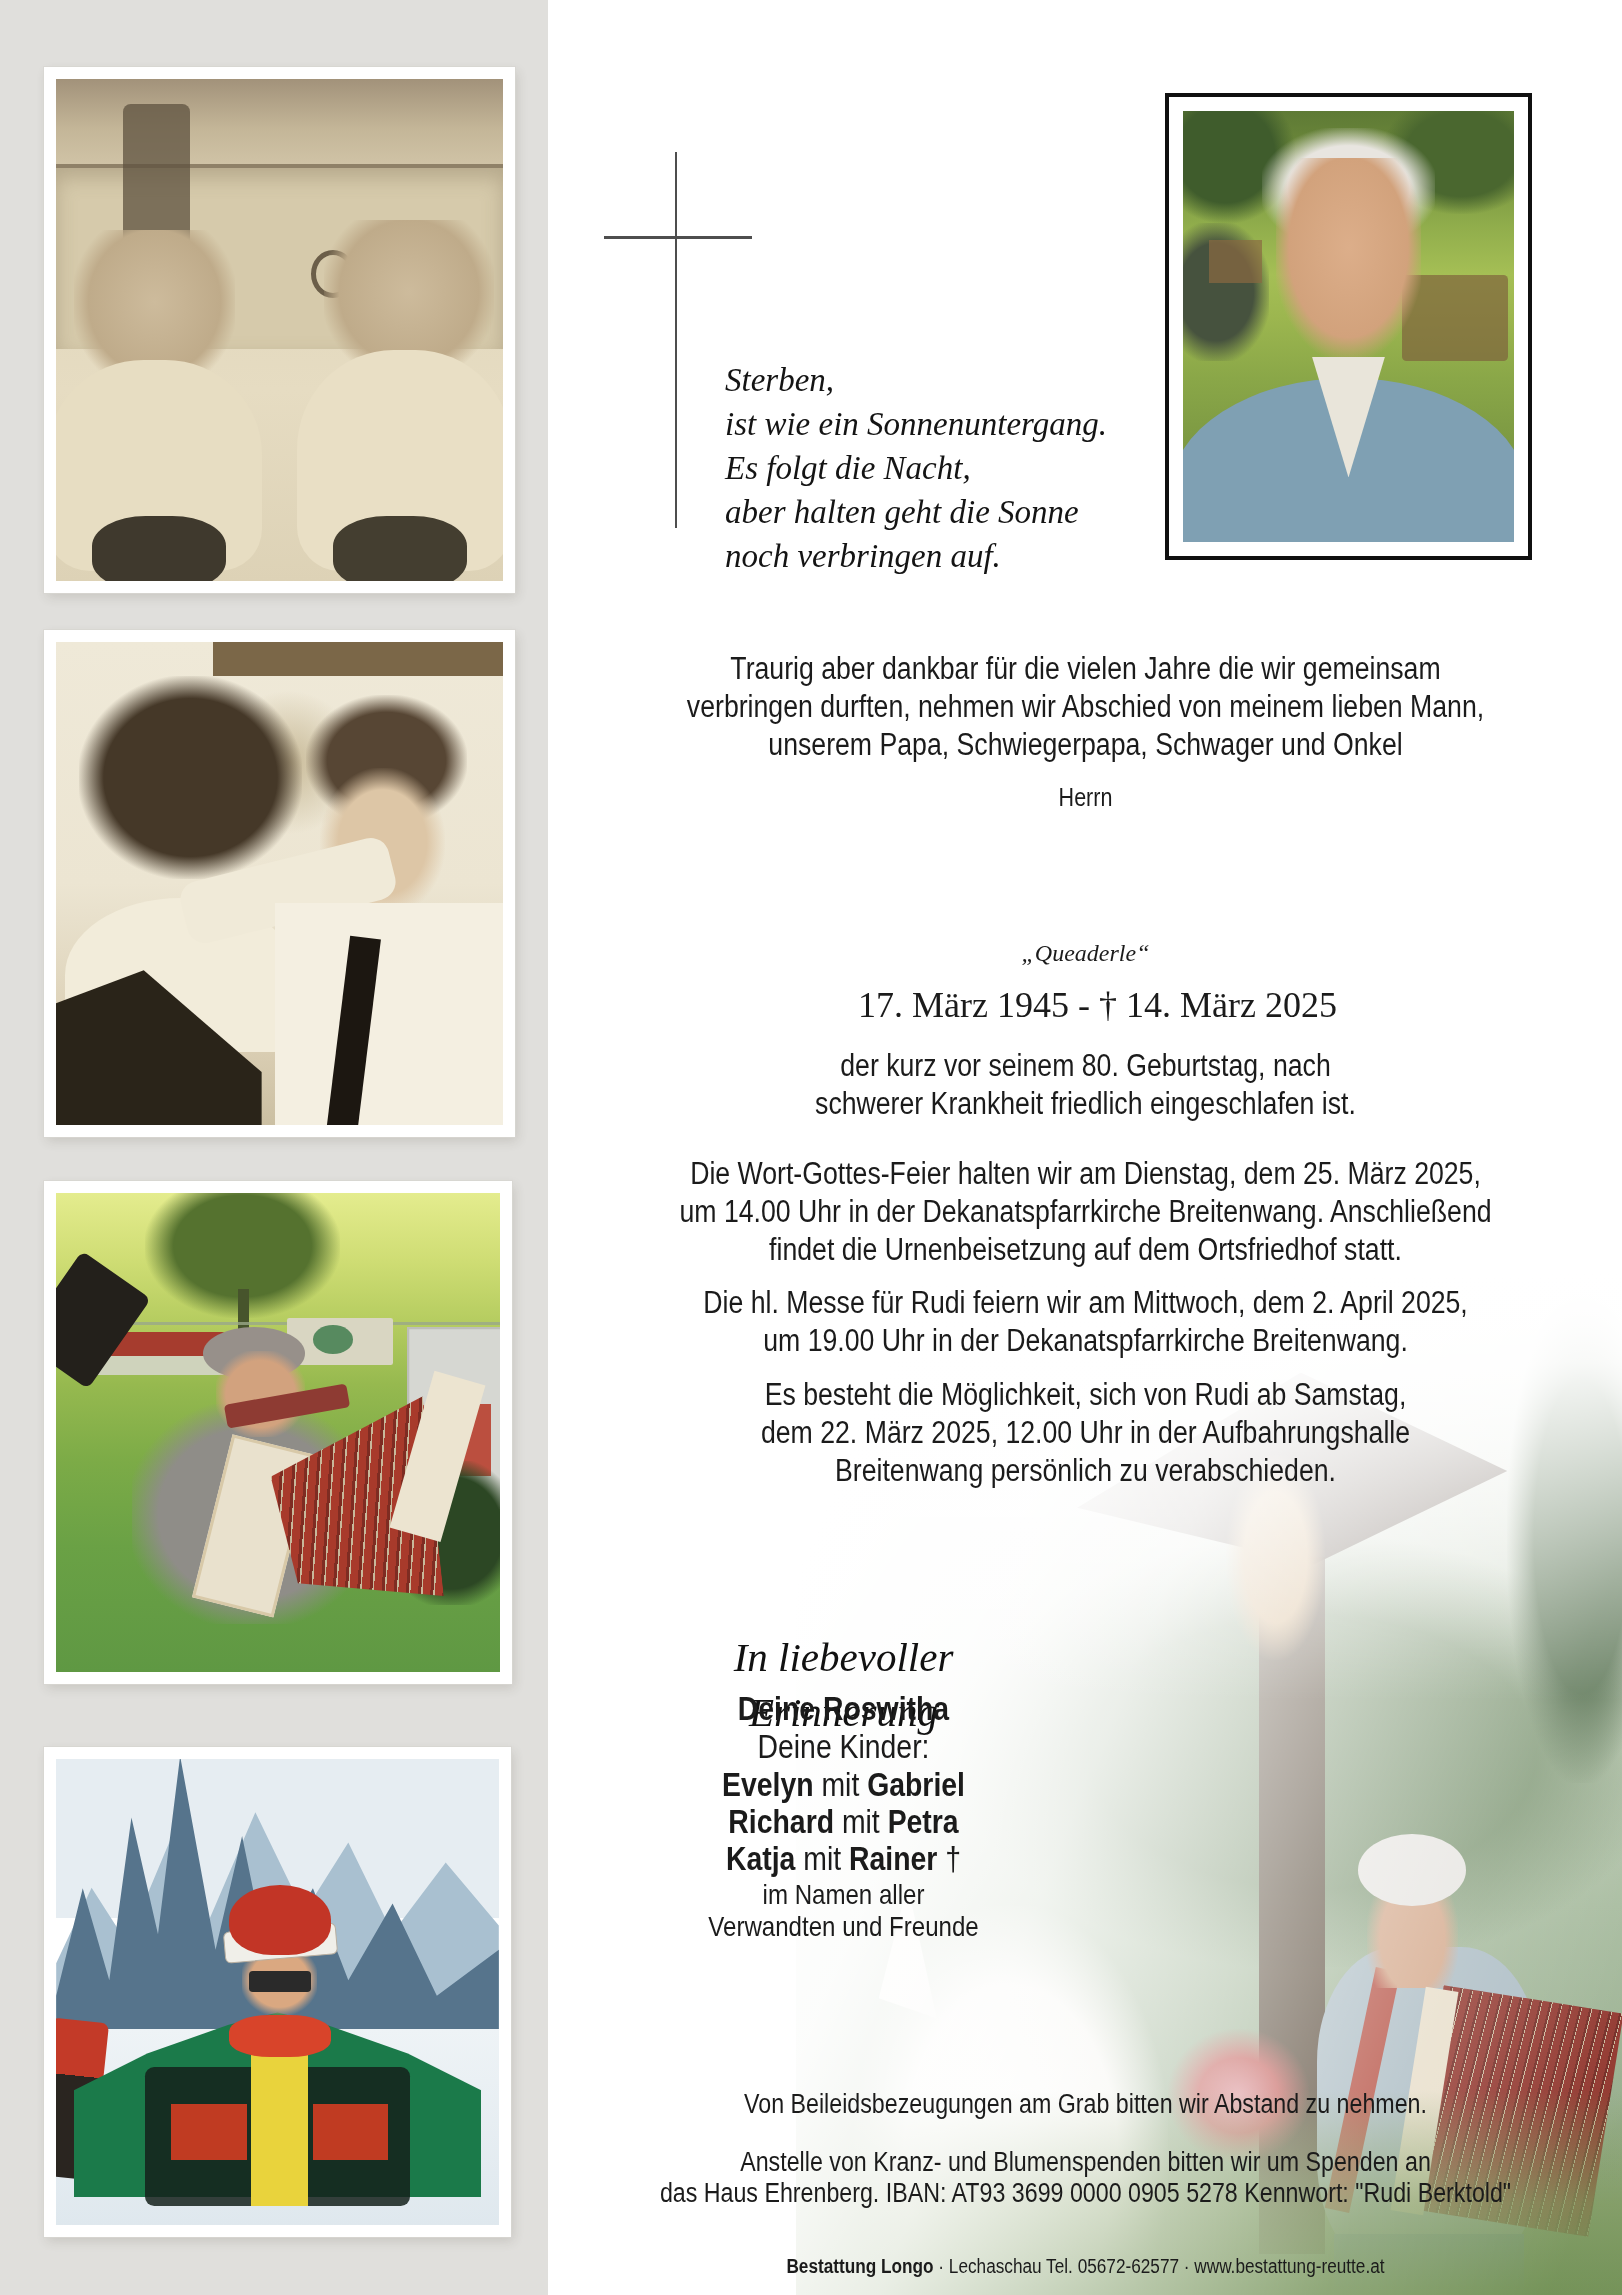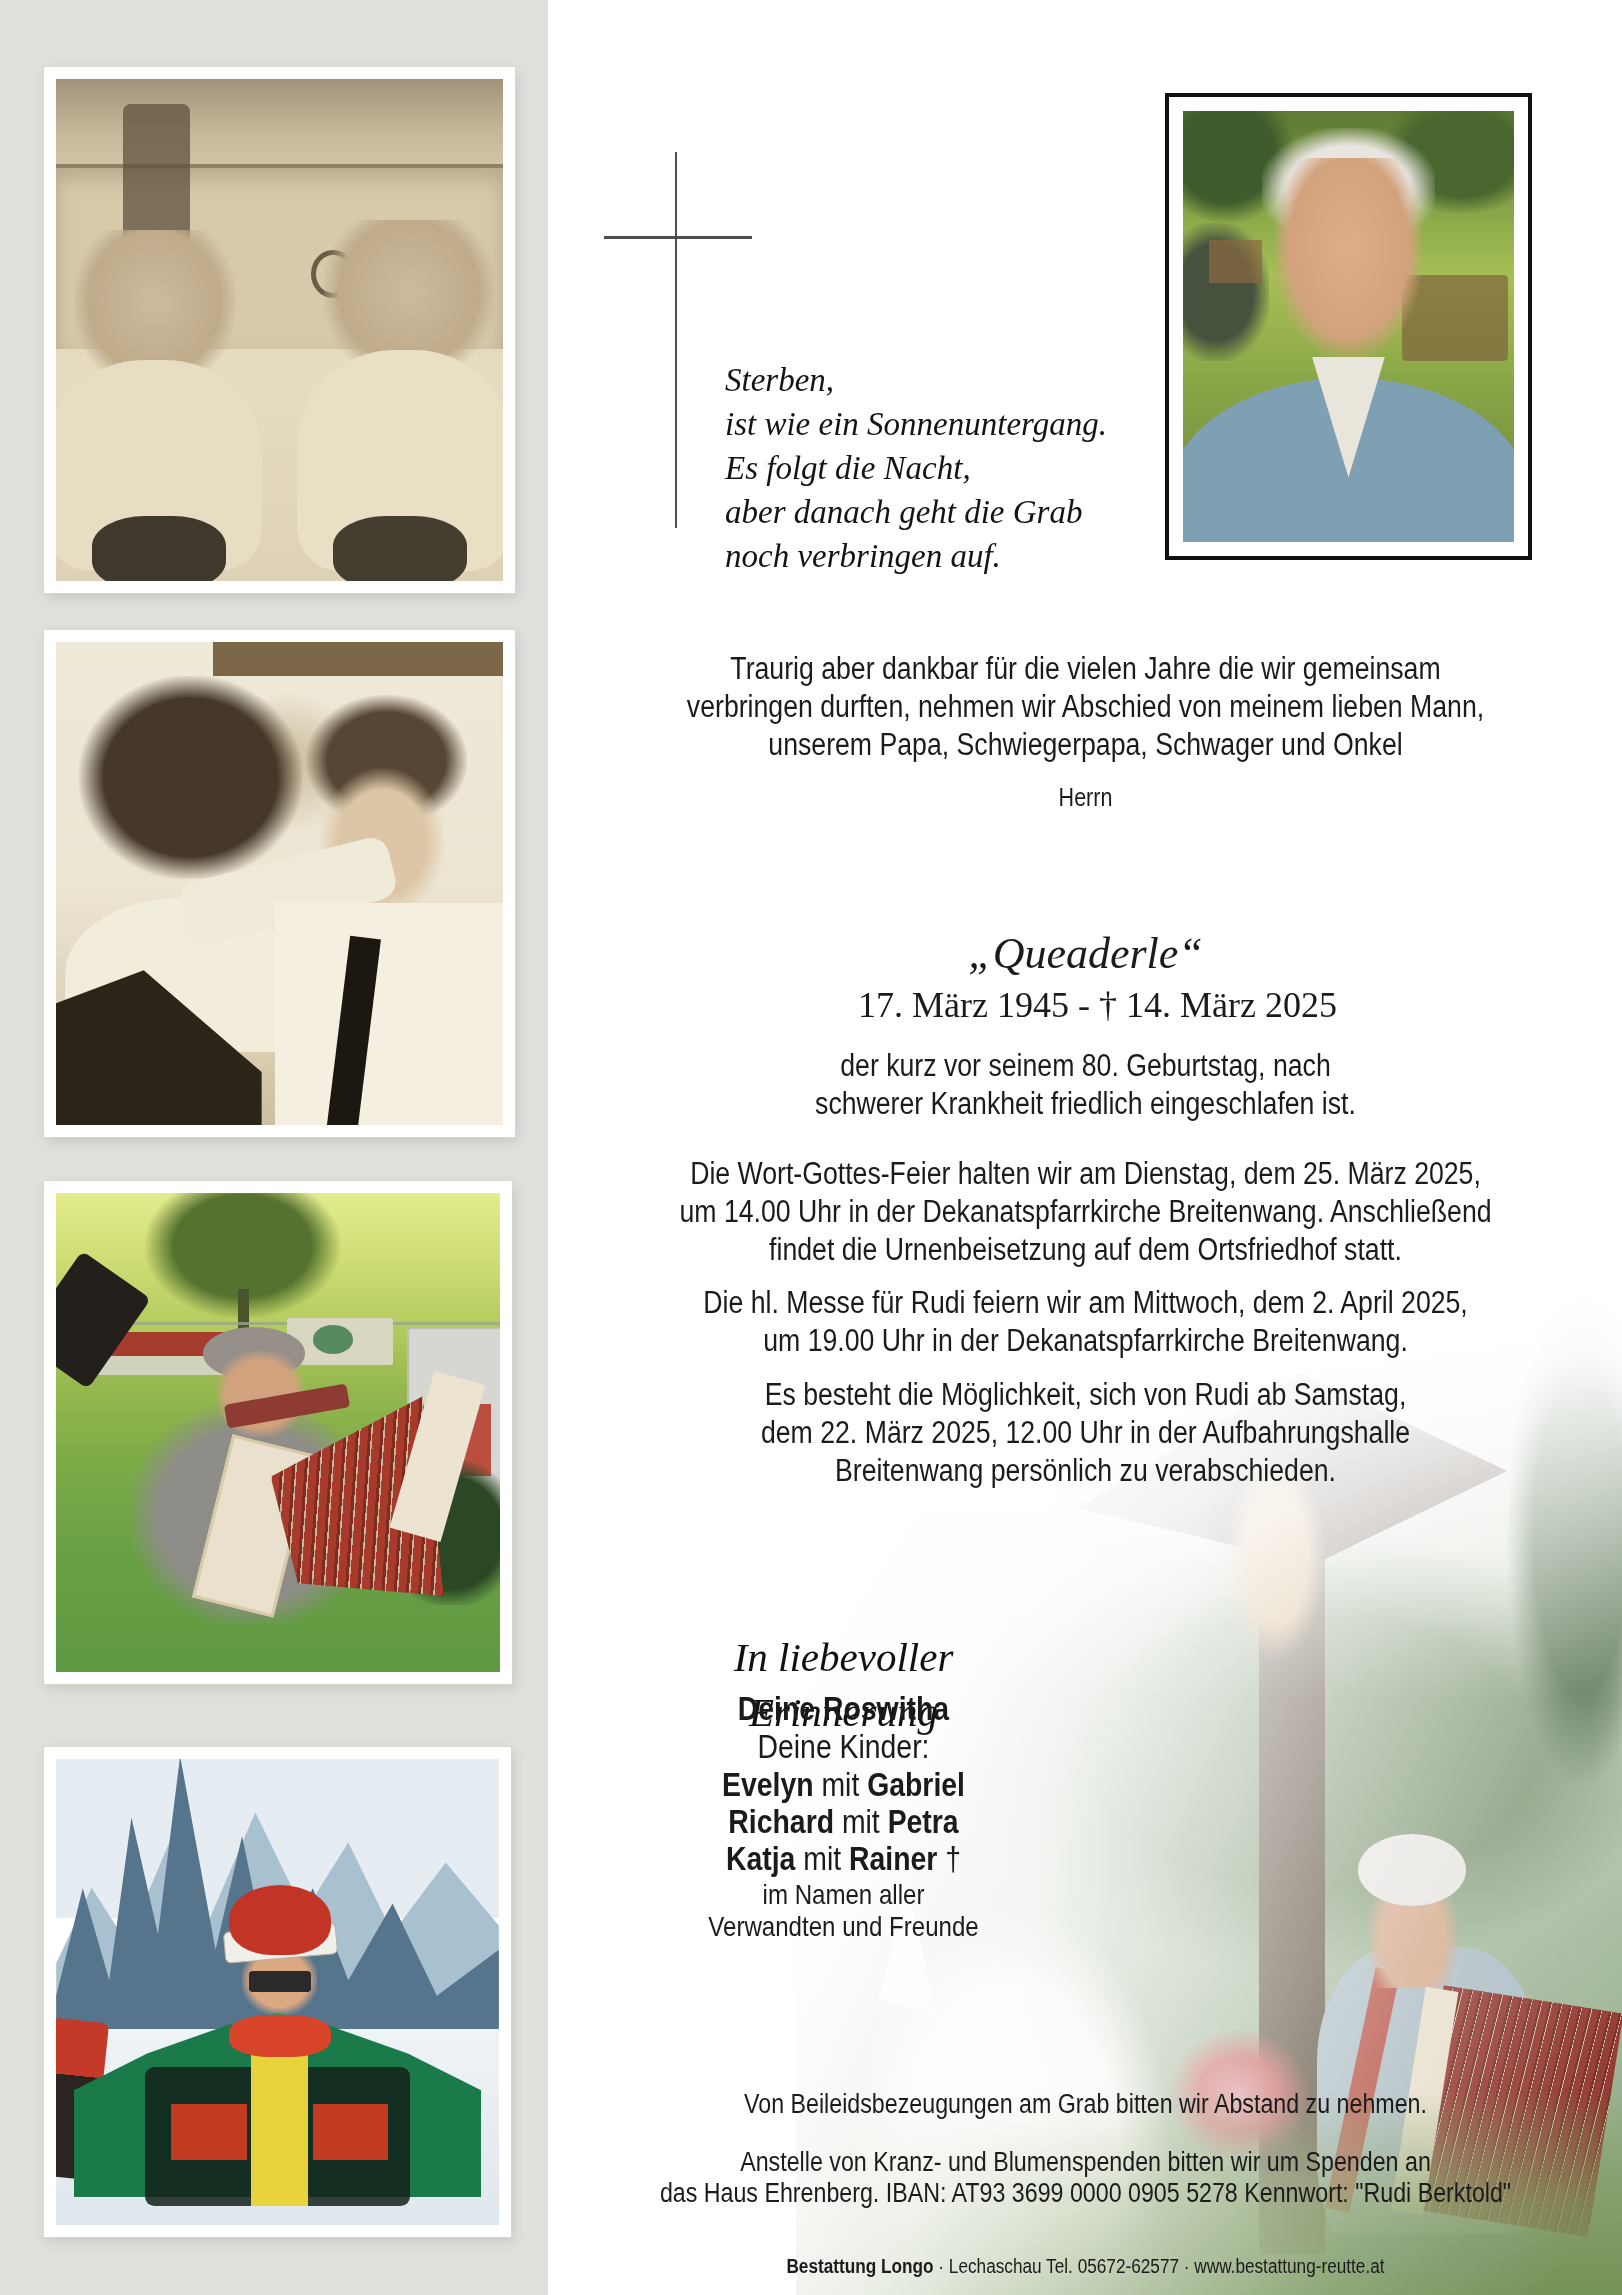--- a/index.html
+++ b/index.html
@@ -129,21 +129,21 @@
   
   #cross-v{left:675px;top:152px;width:2.3px;height:376px;background:#4e4e4e;z-index:2;}
   #cross-h{left:604px;top:236px;width:148px;height:3.1px;background:#4e4e4e;z-index:2;}
 
   
   .txt{z-index:3;}
   #poem{left:725px;top:341px;width:428px;font-size:33px;line-height:44px;font-style:italic;color:#141414;}
   #intro{left:548px;top:650px;width:1075px;font-size:31px;line-height:38px;}
   #herrn{left:548px;top:782px;width:1075px;font-size:25px;line-height:31px;}
   #name{left:548px;top:810px;width:1075px;font-size:80px;line-height:92px;letter-spacing:0.8px;color:#111;}
-  #nickname{left:548px;top:915px;width:1075px;font-size:44px;line-height:43px;font-style:italic;}
+  #nickname{left:548px;top:915px;width:1075px;font-size:24px;line-height:43px;font-style:italic;}
   #dates{left:548px;top:967px;width:1099px;font-size:36px;line-height:43px;}
   #deathnote{left:548px;top:1047px;width:1075px;font-size:31px;line-height:38px;}
   #para1{left:548px;top:1155px;width:1075px;font-size:31px;line-height:38px;}
   #para2{left:548px;top:1284px;width:1075px;font-size:31px;line-height:38px;}
   #para3{left:548px;top:1376px;width:1075px;font-size:31px;line-height:38px;}
   #rem-heading{left:635px;top:1613px;width:417px;font-size:41px;line-height:55px;font-style:italic;color:#111;}
   #rem-signer{left:635px;top:1691px;width:417px;font-size:33px;line-height:35px;font-weight:700;}
   #rem-kinder{left:635px;top:1729px;width:417px;font-size:33px;line-height:35px;}
   #rem-children{left:635px;top:1766px;width:417px;font-size:33px;line-height:37px;}
   #rem-closing{left:635px;top:1879px;width:417px;font-size:28px;line-height:32px;}
@@ -269,21 +269,21 @@
     <div class="bp-fade"></div>
   </div>
 
   <div id="cross-v" class="abs"></div>
   <div id="cross-h" class="abs"></div>
 
   <div id="poem" class="abs serif txt">
     <div>Sterben,</div>
     <div>ist wie ein Sonnenuntergang.</div>
     <div>Es folgt die Nacht,</div>
-    <div>aber danach geht die Grab</div>
+    <div>aber halten geht die Sonne</div>
     <div>noch verbringen auf.</div>
   </div>
 
   <div id="intro" class="abs sans center cond txt">
     <div>Traurig aber dankbar für die vielen Jahre die wir gemeinsam</div>
     <div>verbringen durften, nehmen wir Abschied von meinem lieben Mann,</div>
     <div>unserem Papa, Schwiegerpapa, Schwager und Onkel</div>
   </div>
 
   <div id="herrn" class="abs sans center cond txt">Herrn</div>

